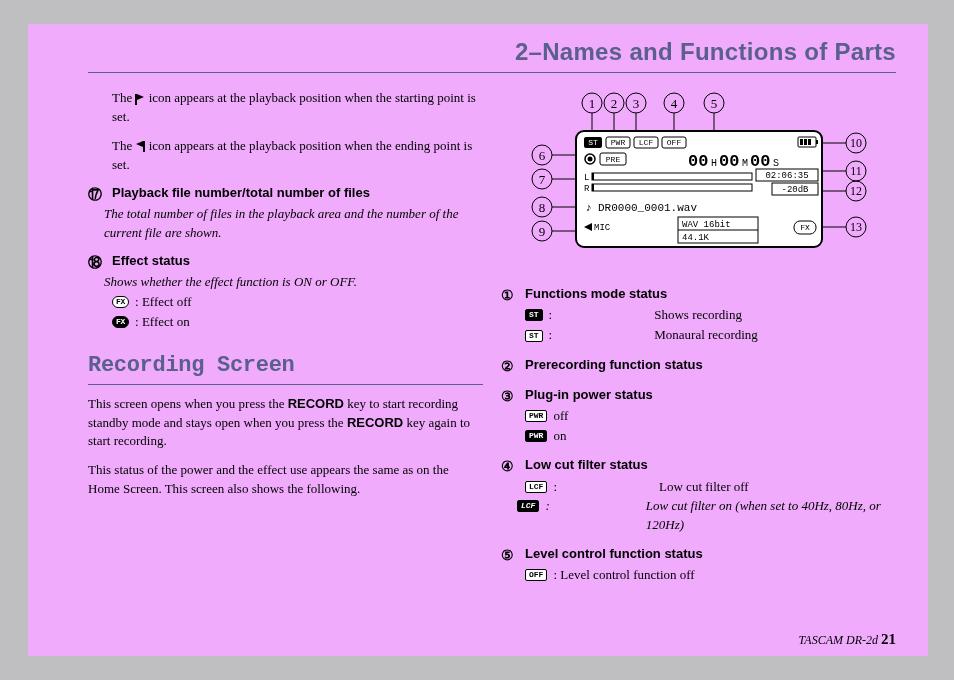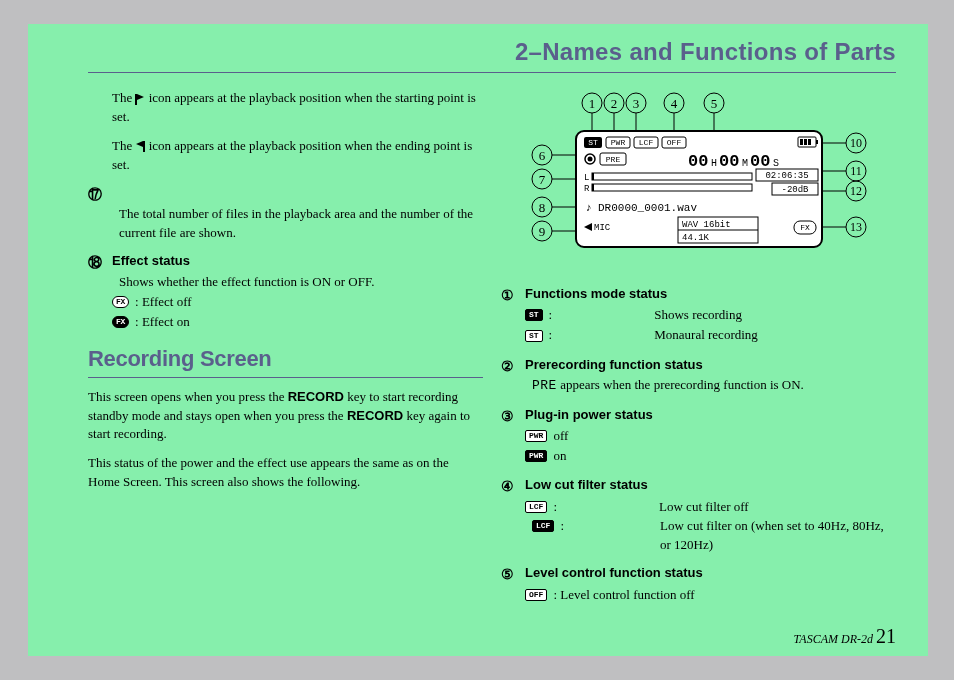--- a/index.html
+++ b/index.html
@@ -4,21 +4,21 @@
 <style>
   * { margin: 0; padding: 0; box-sizing: border-box; }
   body {
     font-family: Georgia, 'Times New Roman', serif;
     background: #bfbfc1;
     width: 954px;
     height: 680px;
     overflow: hidden;
   }
   .page {
-    background: #86efac;
+    background: #f0abfc;
     position: absolute;
     top: 24px;
     left: 28px;
     width: 900px;
     height: 632px;
     padding: 14px 32px 4px 60px;
   }
   .header {
     text-align: right;
     color: #5a5f8c;
@@ -49,21 +49,22 @@
     font-family: Arial, Helvetica, sans-serif;
     font-weight: bold;
     font-size: 13px;
     display: flex;
     align-items: flex-start;
     gap: 6px;
   }
   .item-body {
     font-size: 13px;
     line-height: 1.45;
-    margin-left: 31px;
+    margin-left: 16px;
+    font-style: italic;
   }
   .circnum {
     font-family: Arial, sans-serif;
     font-size: 14px;
     display: inline-block;
     min-width: 18px;
   }
   .status-line {
     margin-left: 24px;
     font-size: 13px;
@@ -94,43 +95,43 @@
     justify-content: center;
     font-family: 'Courier New', monospace;
     font-weight: bold;
     font-size: 8px;
     height: 12px;
     padding: 0 3px;
     border-radius: 2px;
     line-height: 1;
   }
   .section-title {
-    font-family: Liberation Sans, sans-serif;
+    font-family: Liberation Mono, monospace;
     color: #5a5f8c;
     font-size: 22px;
-    margin-top: 11px;
+    margin-top: 18px;
     margin-bottom: 4px;
     border-bottom: 1px solid #5a5f8c;
     padding-bottom: 2px;
     letter-spacing: -0.3px;
   }
   .keycap { font-family: Arial, Helvetica, sans-serif; font-weight: bold; }
   .diagram {
     width: 370px;
     margin: 0 auto 14px auto;
   }
   .footer {
     position: absolute;
     bottom: 8px;
     right: 32px;
     font-style: italic;
     font-size: 12px;
     font-family: Georgia, serif;
   }
-  .footer .pg { font-weight: normal; font-size: 20px; font-style: normal; }
+  .footer .pg { font-weight: bold; font-size: 15px; font-style: normal; }
   .flag-icon {
     display: inline-block;
     width: 10px; height: 11px;
     position: relative;
     vertical-align: middle;
   }
   .mono { font-family: 'Courier New', monospace; letter-spacing: 0.5px; }
   svg { display: block; }
 </style>
 </head>
@@ -161,20 +162,21 @@
               <rect x="8" y="0" width="2" height="11" fill="#000"></rect>
               <polygon points="8,0 1,3 8,6" fill="#000"></polygon>
             </svg>
         </span>
         <span> icon appears at the playback position when the ending point is set.</span>
       </div>
 
       <div class="item">
         <div class="item-head">
           <span class="circnum">⑰</span>
+          <span>Playback file number/total number of files</span>
         </div>
         <div class="item-body">The total number of files in the playback area and the number of the current file are shown.</div>
       </div>
 
       <div class="item">
         <div class="item-head">
           <span class="circnum">⑱</span>
           <span>Effect status</span>
         </div>
         <div class="item-body">Shows whether the effect function is ON or OFF.</div>
@@ -335,23 +337,20 @@
             <span class="colwide"></span>
           <span>Monaural recording</span>
         </div>
       </div>
 
       <div class="item">
         <div class="item-head">
           <span class="circnum">②</span>
           <span>Prerecording function status</span>
         </div>
-        <div class="item-body">
-          <span class="mono">PRE</span><span> appears when the prerecording function is ON.</span>
-        </div>
       </div>
 
       <div class="item">
         <div class="item-head">
           <span class="circnum">③</span>
           <span>Plug-in power status</span>
         </div>
         <div class="status-line">
           <span class="badge-rect badge-light">PWR</span>
           <span> off</span>

